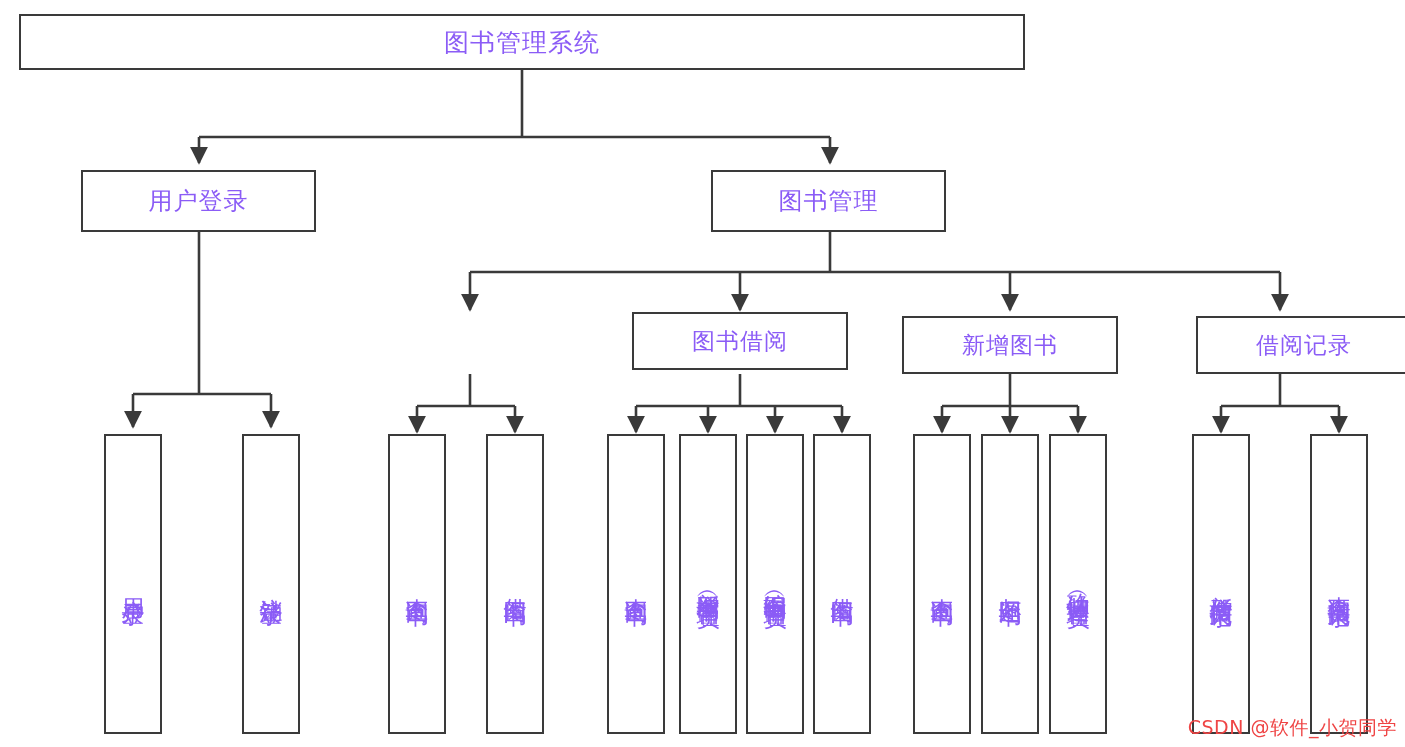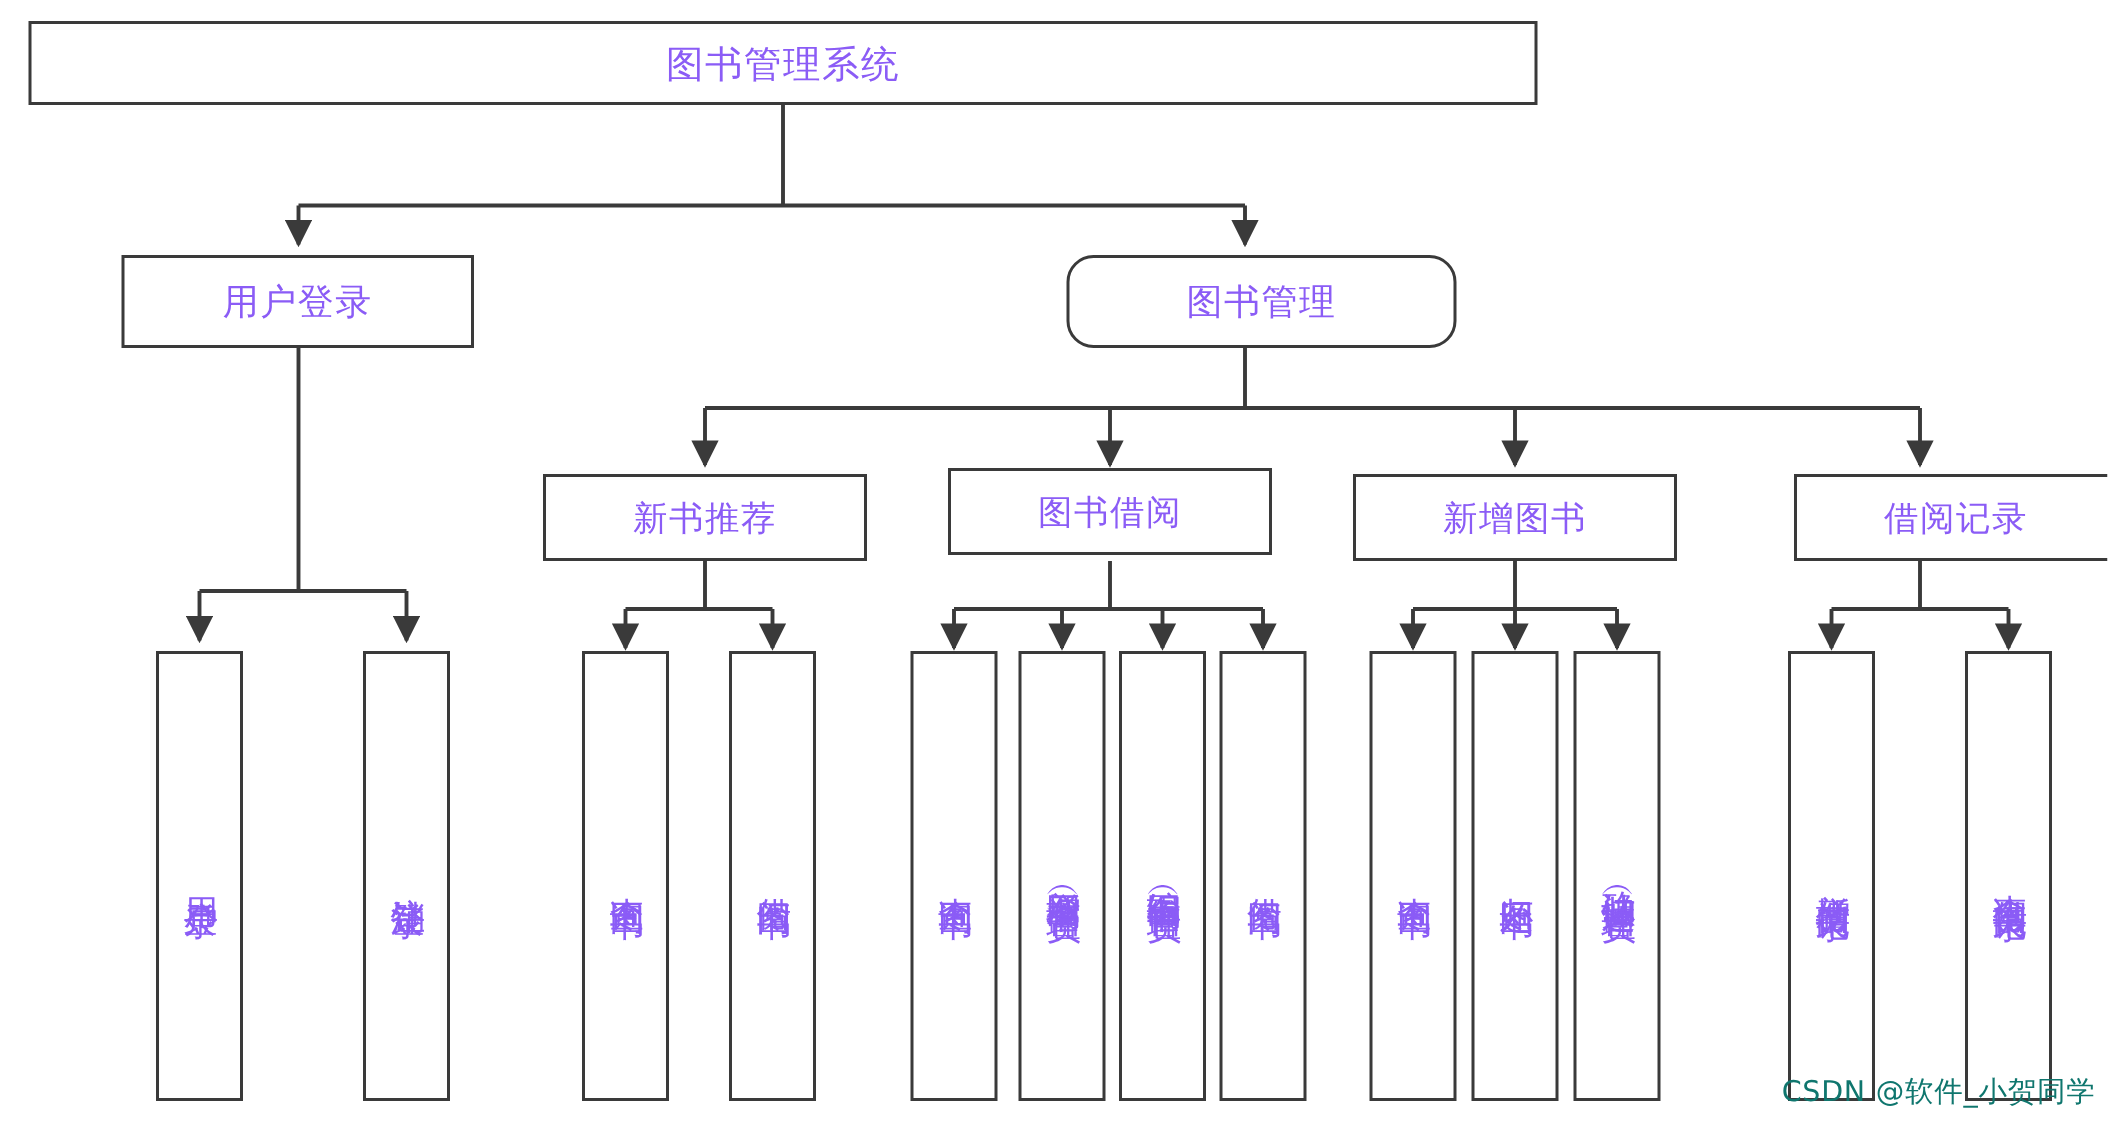--- a/index.html
+++ b/index.html
@@ -59,21 +59,21 @@
     text-align: center;
   }
   .hlabel {
     white-space: nowrap;
   }
   #watermark {
     position: absolute;
     right: 8px;
     bottom: 6px;
     font-size: 19px;
-    color: #0f766e;
+    color: #ef4444;
     letter-spacing: 0.5px;
     white-space: nowrap;
     pointer-events: none;
   }
 </style>
 </head>
 <body>
 
 <div id="canvas">
 
@@ -127,27 +127,24 @@
     </g>
   </svg>
 
   <div class="node root" style="left:19px; top:14px; width:1006px; height:56px;">
     <span class="hlabel">图书管理系统</span>
   </div>
 
   <div class="node level1" style="left:81px; top:170px; width:235px; height:62px;">
     <span class="hlabel">用户登录</span>
   </div>
-  <div class="node level1" style="left:711px; top:170px; width:260px; height:62px;border-radius:18px;">
+  <div class="node level1" style="left:711px; top:170px; width:235px; height:62px;">
     <span class="hlabel">图书管理</span>
   </div>
 
-  <div class="node level2" style="left:362px; top:316px; width:216px; height:58px;">
-    <span class="hlabel">新书推荐</span>
-  </div>
   <div class="node level2" style="left:632px; top:312px; width:216px; height:58px;">
     <span class="hlabel">图书借阅</span>
   </div>
   <div class="node level2" style="left:902px; top:316px; width:216px; height:58px;">
     <span class="hlabel">新增图书</span>
   </div>
   <div class="node level2" style="left:1172px; top:316px; width:216px; height:58px;margin-left:24px;">
     <span class="hlabel">借阅记录</span>
   </div>
 

